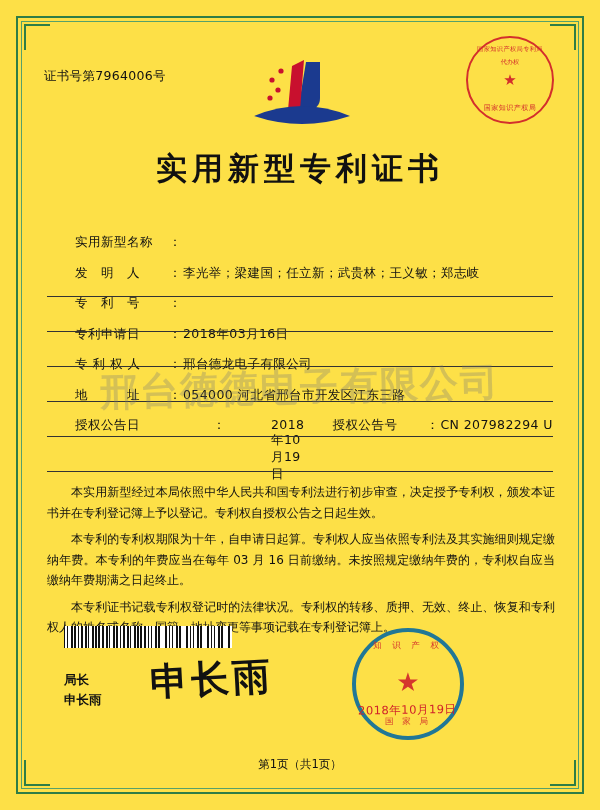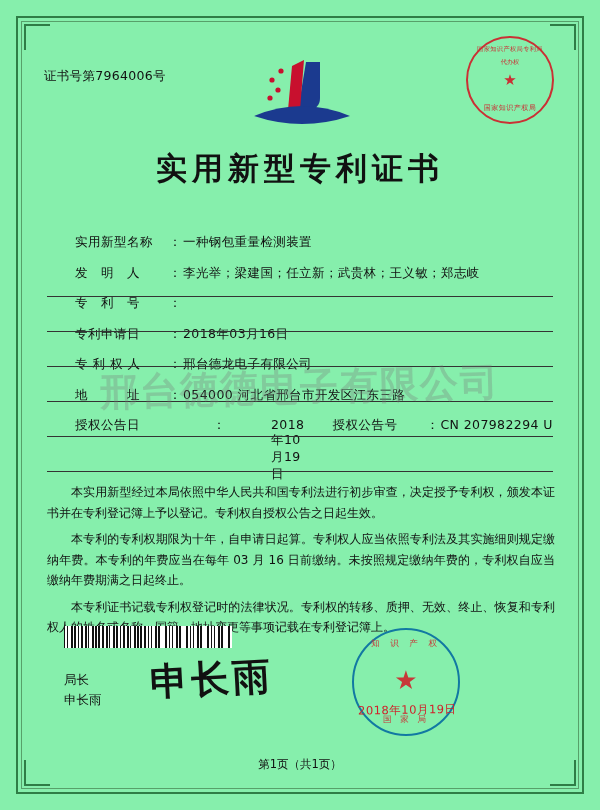--- a/index.html
+++ b/index.html
@@ -13,21 +13,21 @@
     font-family: "DejaVu Sans", "Liberation Sans", sans-serif;
     color: #1a1a1a;
     position: relative;
     overflow: hidden;
   }
   .page {
     position: absolute;
     left: 0; top: 0;
     width: 600px;
     height: 810px;
-    background: #86efac;
+    background: #fde047;
   }
   
   .border-outer {
     position: absolute;
     left: 16px; top: 16px;
     width: 568px;
     height: 778px;
     border: 2px solid #2f7d46;
     box-sizing: border-box;
   }
@@ -210,38 +210,39 @@
     );
   }
 
   
   .sig-label {
     position: absolute;
     left: 64px; top: 670px;
     font-size: 12.5px;
     line-height: 20px;
     color: #111;
+    font-weight: bold;
   }
   .sig-hand {
     position: absolute;
     left: 150px; top: 654px;
     font-family: "DejaVu Serif", "Liberation Serif", serif;
     font-size: 38px;
     font-weight: bold;
     letter-spacing: 3px;
     color: #111;
     transform: rotate(-3deg);
   }
 
   
   .big-seal {
     position: absolute;
     left: 352px; top: 628px;
     width: 104px; height: 104px;
-    border: 2px solid #0369a1;
+    border: 4px solid #0369a1;
     border-radius: 50%;
     color: #d0202a;
     opacity: 0.88;
   }
   .big-seal .bs-star {
     position: absolute;
     left: 50%; top: 48%;
     transform: translate(-50%,-50%);
     font-size: 26px;
     color: #d0202a;
@@ -313,21 +314,20 @@
     <div class="seal-mid">代办权</div>
     <div class="seal-bottom">国家知识产权局</div>
   </div>
 
   <div class="doc-title">实用新型专利证书</div>
 
   <div class="fields">
     <div class="field-row">
       <span class="field-label">实用新型名称</span>
       <span class="field-sep">：</span>
-      <span class="field-value">一种钢包重量检测装置</span>
     </div>
     <div class="field-row">
       <span class="field-label">发　明　人</span>
       <span class="field-sep">：</span>
       <span class="field-value">李光举；梁建国；任立新；武贵林；王义敏；郑志岐</span>
     </div>
     <div class="field-row">
       <span class="field-label">专　利　号</span>
       <span class="field-sep">：</span>
     </div>

